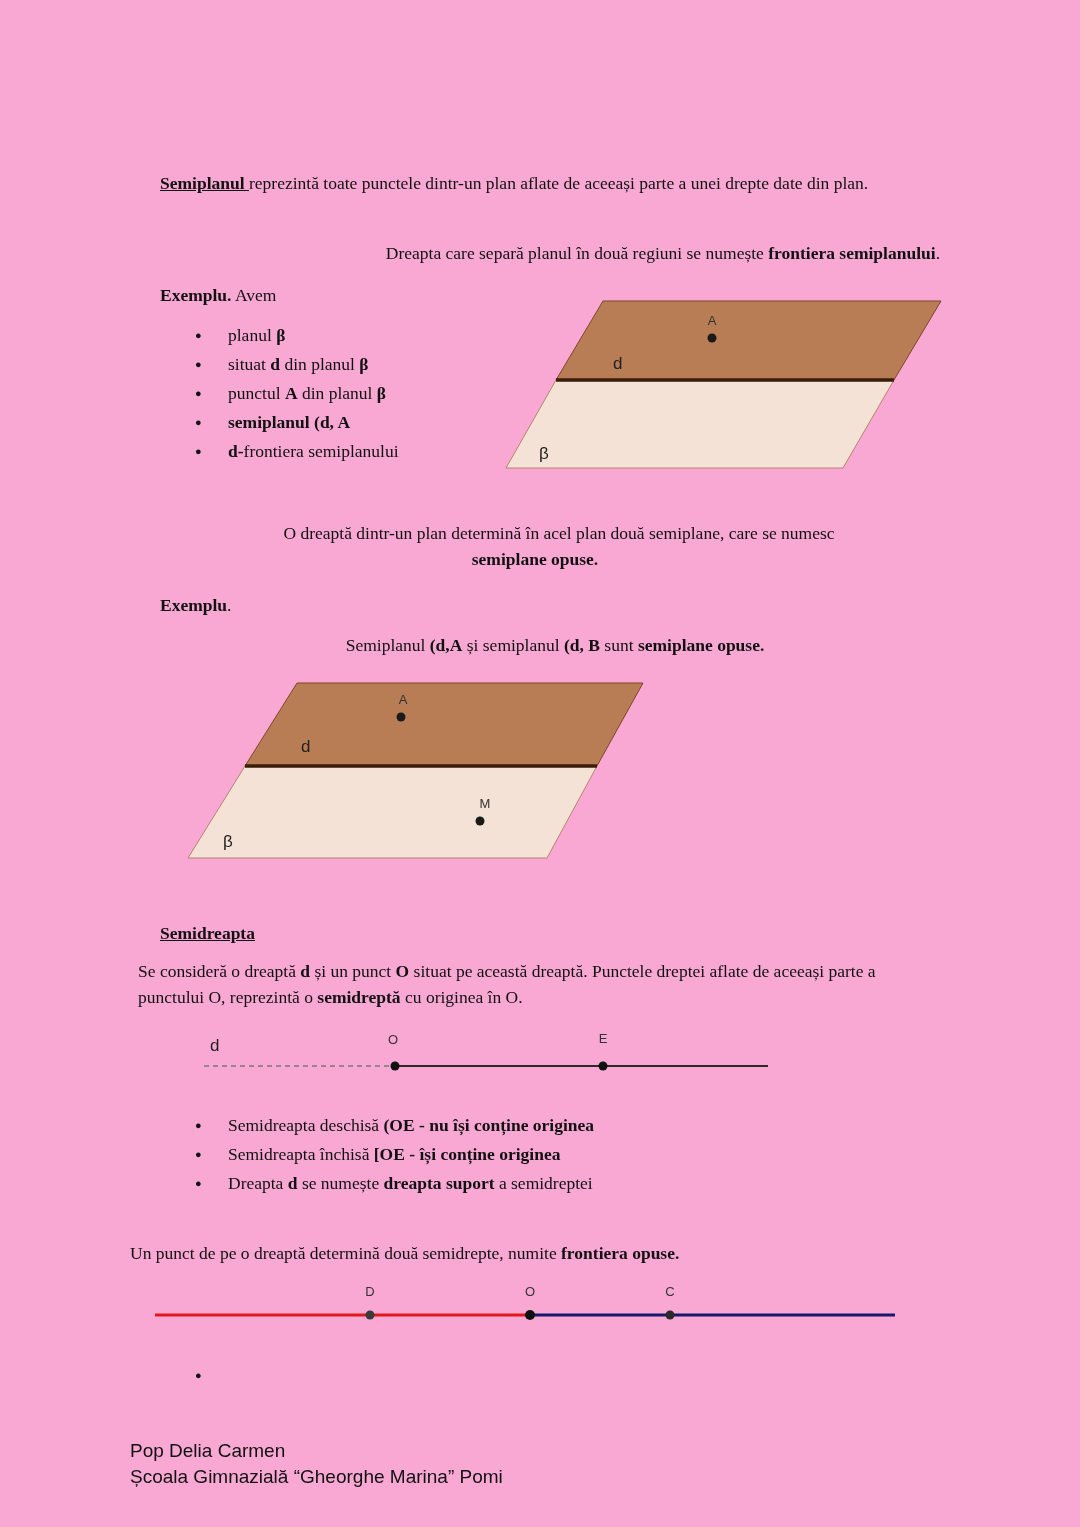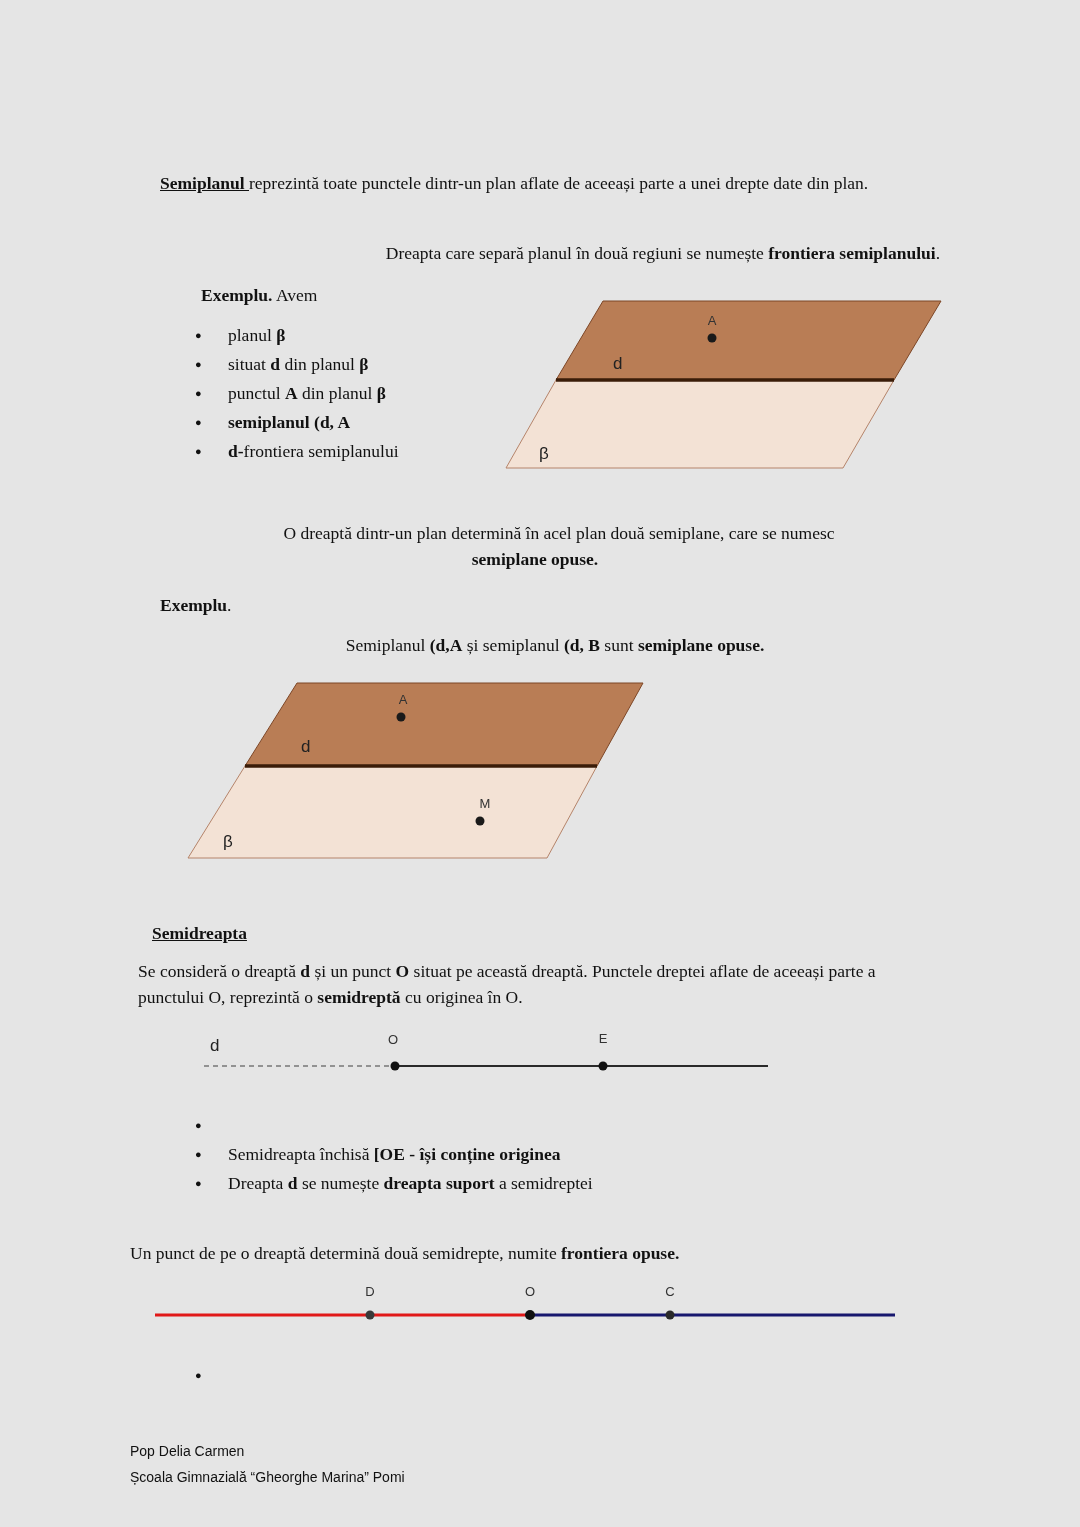--- a/index.html
+++ b/index.html
@@ -1,54 +1,54 @@
 <!DOCTYPE html>
 <html><head>
 <meta charset="utf-8">
 <style>
   * { box-sizing: border-box; }
   html, body { margin: 0; padding: 0; background: #ffffff; }
   .page {
     position: relative;
     width: 1080px;
     height: 1527px;
-    background: #e5e5e5;
+    background: #f9a8d4;
     font-family: "Liberation Serif", serif;
     font-size: 17.5px;
     line-height: 26px;
     color: #111111;
     overflow: hidden;
   }
   .abs { position: absolute; margin: 0; }
   .b { font-weight: bold; }
   .u { text-decoration: underline; }
   .li { display: flex; align-items: flex-start; margin-bottom: 3px; }
   .dot { flex: 0 0 33px; font-size: 11px; line-height: 26px; color: #111; }
-  .footer { font-family: "Liberation Sans", sans-serif; font-size: 14px; line-height: 26px; color: #111; }
+  .footer { font-family: "Liberation Sans", sans-serif; font-size: 19px; line-height: 26px; color: #111; }
   svg text {
     font-family: "Liberation Sans", sans-serif;
     fill: #333333;
   }
   svg text.pt-label { font-size: 13px; }
   svg text.line-label { font-size: 17px; fill: #222222; }
 </style>
 </head>
 <body>
 
 <div class="page">
 
   <p class="abs" style="left:160px; top:170px; width:780px;">
     <span class="b u">Semiplanul </span><span>reprezintă toate punctele dintr-un plan aflate de aceeași parte a unei drepte date din plan.</span>
   </p>
 
   <p class="abs" style="left:160px; top:240px; width:780px;text-align:right;">
     <span>Dreapta care separă planul în două regiuni se numește </span><span class="b">frontiera semiplanului</span><span>.</span>
   </p>
 
-  <p class="abs" style="left:160px; top:282px; width:600px;margin-left:41px;">
+  <p class="abs" style="left:160px; top:282px; width:600px;">
     <span class="b">Exemplu.</span><span> Avem</span>
   </p>
 
   <div class="abs" style="left:195px; top:322px; width:300px;">
     <div class="li">
       <span class="dot">●</span>
       <span><span>planul </span><span class="b">β</span></span>
     </div>
     <div class="li">
       <span class="dot">●</span>
@@ -96,39 +96,40 @@
     <polygon points="60,88 412,88 362,180 3,180" stroke="#b5846a" stroke-width="1" fill="#f3e2d5"></polygon>
     <line x1="60" y1="88" x2="412" y2="88" stroke-width="3.5" stroke="#3a1c08"></line>
     <circle cx="216" cy="39" r="4.5" fill="#1a1a1a"></circle>
     <text class="pt-label" x="218" y="26" text-anchor="middle">A</text>
     <text class="line-label" x="116" y="74">d</text>
     <circle cx="295" cy="143" r="4.5" fill="#1a1a1a"></circle>
     <text class="pt-label" x="300" y="130" text-anchor="middle">M</text>
     <text class="line-label" x="38" y="169">β</text>
   </svg>
 
-  <p class="abs b u" style="left:152px; top:920px; width:300px;">Semidreapta</p>
+  <p class="abs b u" style="left:160px; top:920px; width:300px;">Semidreapta</p>
 
   <p class="abs" style="left:130px; top:958px; width:800px;margin-left:8px;">
     <span>Se consideră o dreaptă </span><span class="b">d</span><span> și un punct </span><span class="b">O</span><span> situat pe această dreaptă. Punctele dreptei aflate de aceeași parte a punctului O, reprezintă o </span><span class="b">semidreptă</span><span> cu originea în O.</span>
   </p>
 
   <svg class="abs" style="left:198px; top:1028px;" width="600" height="50" viewBox="0 0 600 50">
     <text class="line-label" x="12" y="23">d</text>
     <line x1="6" y1="38" x2="197" y2="38" stroke="#777777" stroke-width="1.5" stroke-dasharray="5,4"></line>
     <line x1="197" y1="38" x2="570" y2="38" stroke="#2a2a2a" stroke-width="1.8"></line>
     <circle cx="197" cy="38" r="4.5" fill="#111111"></circle>
     <text class="pt-label" x="195" y="16" text-anchor="middle">O</text>
     <circle cx="405" cy="38" r="4.5" fill="#111111"></circle>
     <text class="pt-label" x="405" y="15" text-anchor="middle">E</text>
   </svg>
 
   <div class="abs" style="left:195px; top:1112px; width:620px;">
     <div class="li">
       <span class="dot">●</span>
+      <span><span>Semidreapta deschisă </span><span class="b">(OE  - nu își conține originea</span></span>
     </div>
     <div class="li">
       <span class="dot">●</span>
       <span><span>Semidreapta închisă </span><span class="b">[OE  -  își conține originea</span></span>
     </div>
     <div class="li">
       <span class="dot">●</span>
       <span><span>Dreapta </span><span class="b">d</span><span> se numește </span><span class="b">dreapta suport</span><span> a semidreptei</span></span>
     </div>
   </div>

